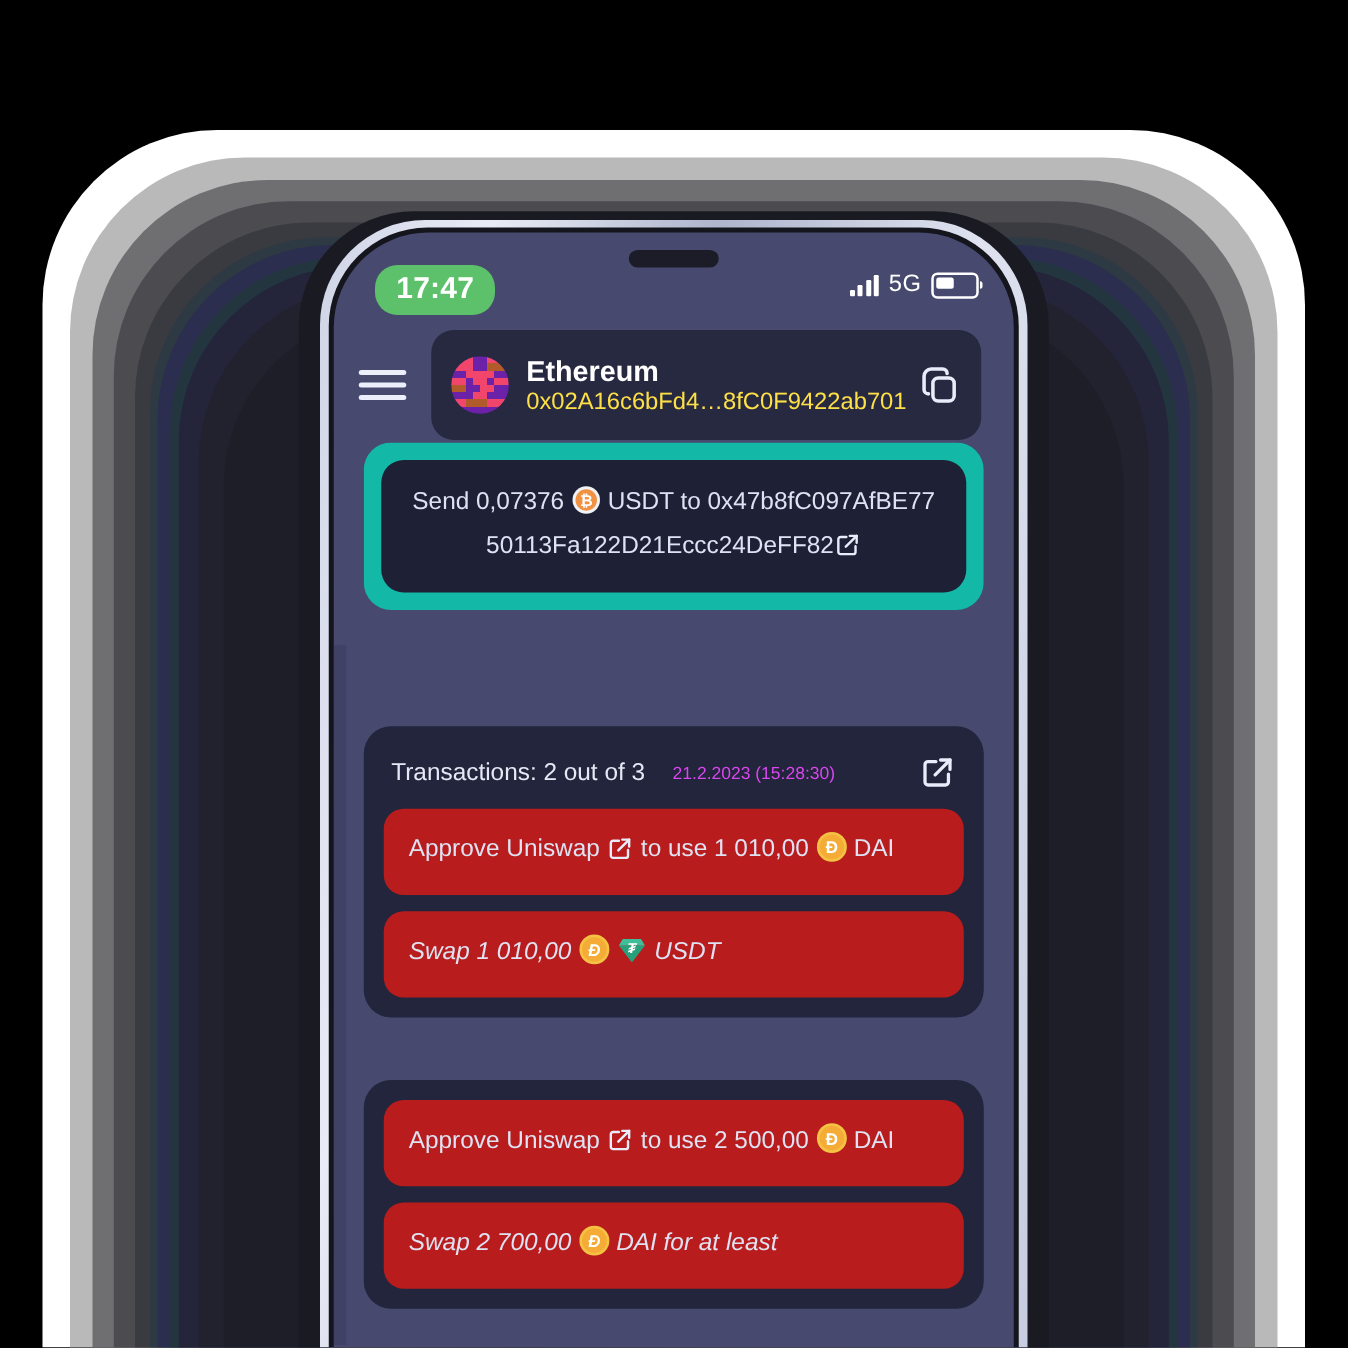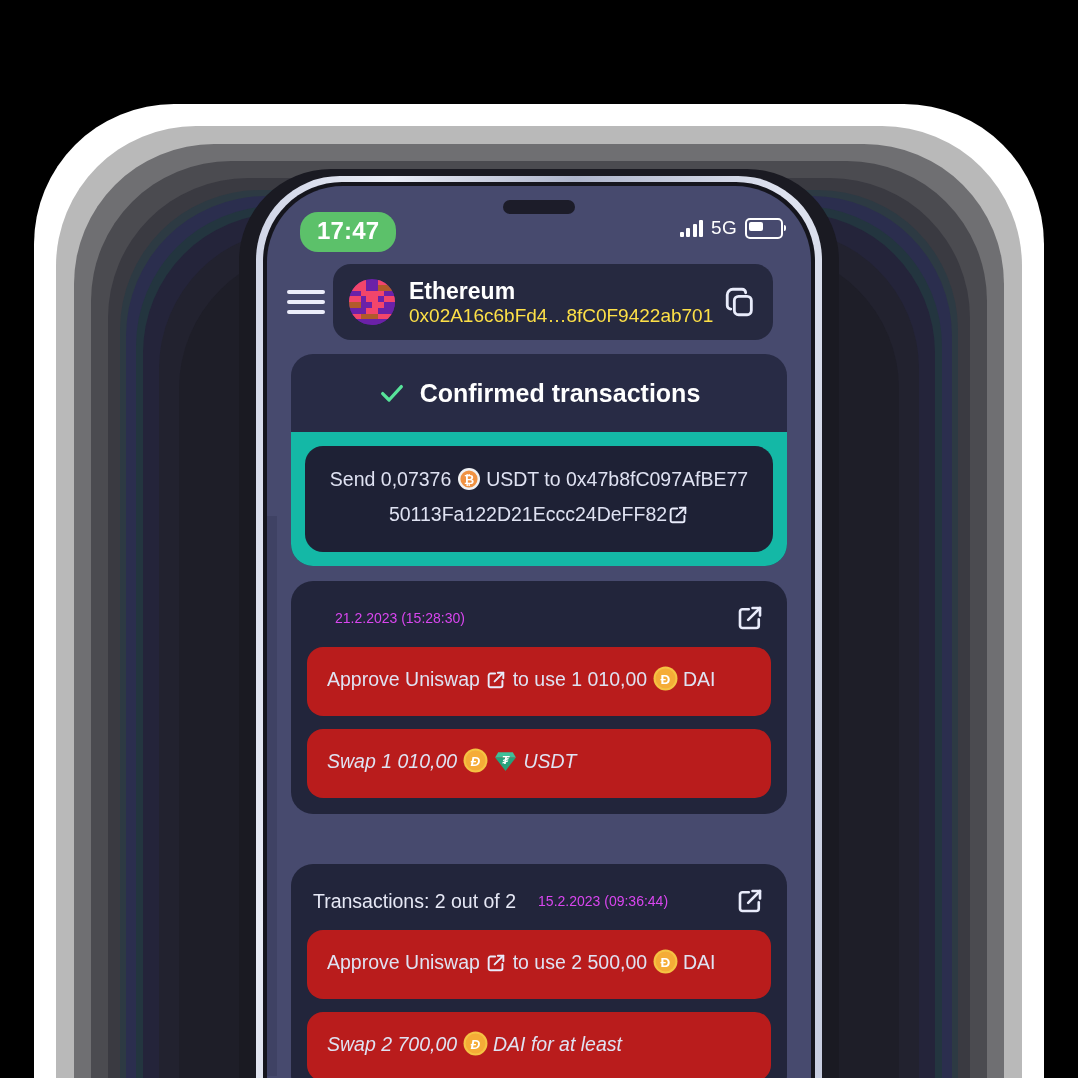--- a/index.html
+++ b/index.html
@@ -46,21 +46,21 @@
   .sig i:nth-child(4){height:17px;}
   .net{color:#fff;font-size:19px;font-weight:500;letter-spacing:.3px;}
   .batt{position:relative;width:34px;height:17px;border:2px solid #fff;border-radius:5px;}
   .batt::after{content:"";position:absolute;right:-5px;top:5px;width:2.5px;height:6px;background:#fff;border-radius:0 2px 2px 0;}
   .batt span{position:absolute;left:2px;top:2px;height:9px;width:14px;background:#fff;border-radius:2px;}
 
   
   .acct-row{position:absolute;top:78px;left:0;width:544px;display:flex;align-items:center;}
   .burger{margin-left:20px;width:38px;display:flex;flex-direction:column;gap:6px;cursor:pointer;}
   .burger span{display:block;height:4px;background:#eceefb;border-radius:2px;}
-  .acct-card{margin-left:8px;width:440px;height:76px;background:#262940;border-radius:18px;
+  .acct-card{margin-left:20px;width:440px;height:88px;background:#262940;border-radius:18px;
              display:flex;align-items:center;padding:0 16px;box-sizing:border-box;}
   .avatar{width:46px;height:46px;border-radius:50%;overflow:hidden;flex:0 0 auto;}
   .acct-text{margin-left:14px;flex:1;min-width:0;}
   .acct-name{color:#fff;font-size:23px;font-weight:600;line-height:26px;}
   .acct-addr{color:#fde047;font-size:19px;line-height:23px;white-space:nowrap;overflow:hidden;}
   .copy-ic{width:34px;height:34px;flex:0 0 auto;margin-left:6px;cursor:pointer;}
 
   
   .conf-card{position:absolute;top:168px;left:24px;width:496px;background:#282b45;border-radius:22px;
              overflow:hidden;}
@@ -169,26 +169,20 @@
             <rect x="8" y="8" width="12" height="13" rx="3"></rect>
             <path d="M16 5.5A2.5 2.5 0 0 0 13.5 3H7a4 4 0 0 0-4 4v7.5A2.5 2.5 0 0 0 5.5 17"></path>
           </svg>
         </div>
       </div>
     </div>
 
     <div class="scroll-strip"></div>
 
     <div class="conf-card">
-      <div class="conf-head">
-        <svg class="check" viewBox="0 0 24 24" fill="none" stroke="#57e39a" stroke-width="2.8" stroke-linecap="round" stroke-linejoin="round">
-            <path d="M4 12.5l5.5 5.5L20 6.5"></path>
-          </svg>
-        <div class="conf-title">Confirmed transactions</div>
-      </div>
       <div class="conf-body">
         <div class="sub-card">
           <div class="txt">
             <span>Send 0,07376</span>
             <span class="inline-ic">
               <svg viewBox="0 0 24 24" width="24" height="24">
                 <circle cx="12" cy="12" r="11" fill="#f0f2f5"></circle>
                 <circle cx="12" cy="12" r="8.6" fill="#f09242"></circle>
                 <text x="12" y="17" font-size="12.5" font-weight="bold" fill="#fff" text-anchor="middle" font-family="'Liberation Sans',sans-serif">₿</text>
               </svg>
@@ -203,20 +197,21 @@
               </svg>
             </span>
           </div>
         </div>
       </div>
     </div>
 
     <div id="groups-host">
         <div class="group" style="top: 395px;">
           <div class="grp-head">
+            <div class="grp-count">Transactions: 2 out of 3</div>
             <div class="grp-date">21.2.2023 (15:28:30)</div>
             <div class="grp-link">
   <svg viewBox="0 0 24 24" width="30" height="30" fill="none" stroke="#e9ecfb" stroke-width="2.1" stroke-linecap="round" stroke-linejoin="round">
     <path d="M19 13v5a2 2 0 0 1-2 2H6a2 2 0 0 1-2-2V7a2 2 0 0 1 2-2h5"></path>
     <path d="M14 4h6v6"></path>
                 <path d="M10.5 13.5L20 4"></path>
   </svg>
 </div>
           </div>
           <div class="row">
@@ -244,31 +239,20 @@
 </span>  <span class="inline-ic">
   <svg viewBox="0 0 24 24" width="25" height="25">
     <path d="M2 9h20l-10 13z" fill="#26a17b"></path>
     <path d="M2 9h20l-3-5H5z" fill="#3fbf99"></path>
     <text x="12" y="15" font-size="11" font-weight="bold" fill="#fff" text-anchor="middle" font-family="'Liberation Sans',sans-serif">₮</text>
   </svg>
 </span> <span>USDT</span> </div>
           </div>
         </div>
         <div class="group" style="top: 678px;">
-          <div class="grp-head">
-            <div class="grp-count">Transactions: 2 out of 2</div>
-            <div class="grp-date">15.2.2023 (09:36:44)</div>
-            <div class="grp-link">
-  <svg viewBox="0 0 24 24" width="30" height="30" fill="none" stroke="#e9ecfb" stroke-width="2.1" stroke-linecap="round" stroke-linejoin="round">
-    <path d="M19 13v5a2 2 0 0 1-2 2H6a2 2 0 0 1-2-2V7a2 2 0 0 1 2-2h5"></path>
-    <path d="M14 4h6v6"></path>
-                <path d="M10.5 13.5L20 4"></path>
-  </svg>
-</div>
-          </div>
           <div class="row">
             <div class="txt"><span>Approve Uniswap</span> <span class="inline-ic">
   <svg viewBox="0 0 24 24" width="22" height="22" fill="none" stroke="#e9ecfb" stroke-width="2.1" stroke-linecap="round" stroke-linejoin="round">
     <path d="M19 13v5a2 2 0 0 1-2 2H6a2 2 0 0 1-2-2V7a2 2 0 0 1 2-2h5"></path>
     <path d="M14 4h6v6"></path>
                   <path d="M10.5 13.5L20 4"></path>
   </svg>
 </span> <span>to use 2 500,00</span> <span class="inline-ic">
   <svg viewBox="0 0 24 24" width="25" height="25">
     <circle cx="12" cy="12" r="11.5" fill="#f5c343"></circle>

